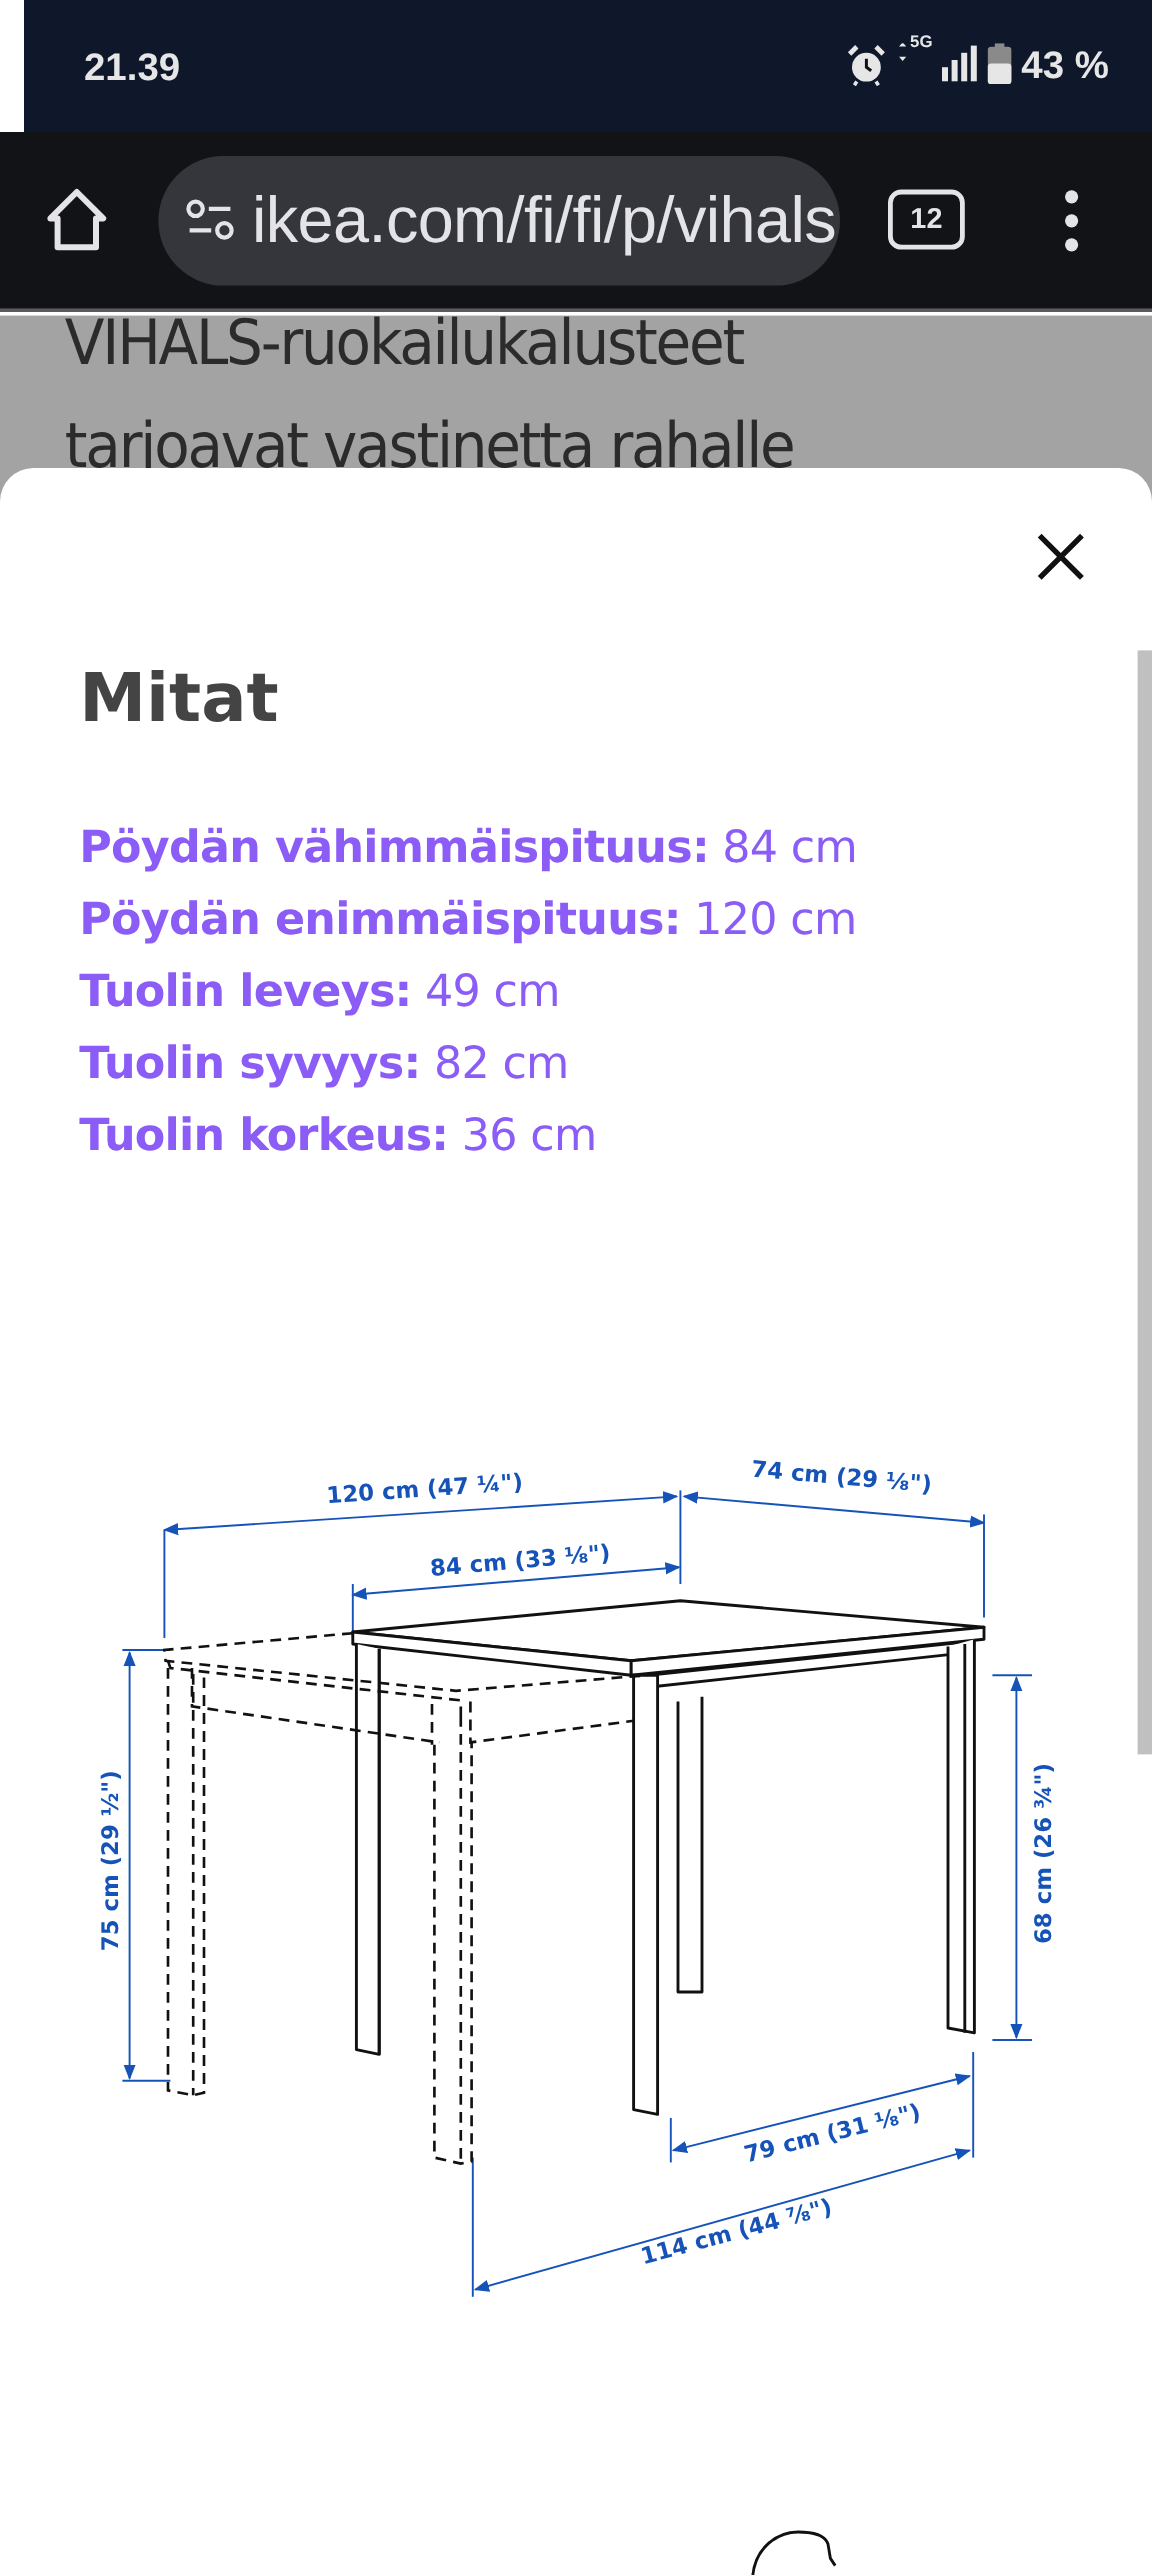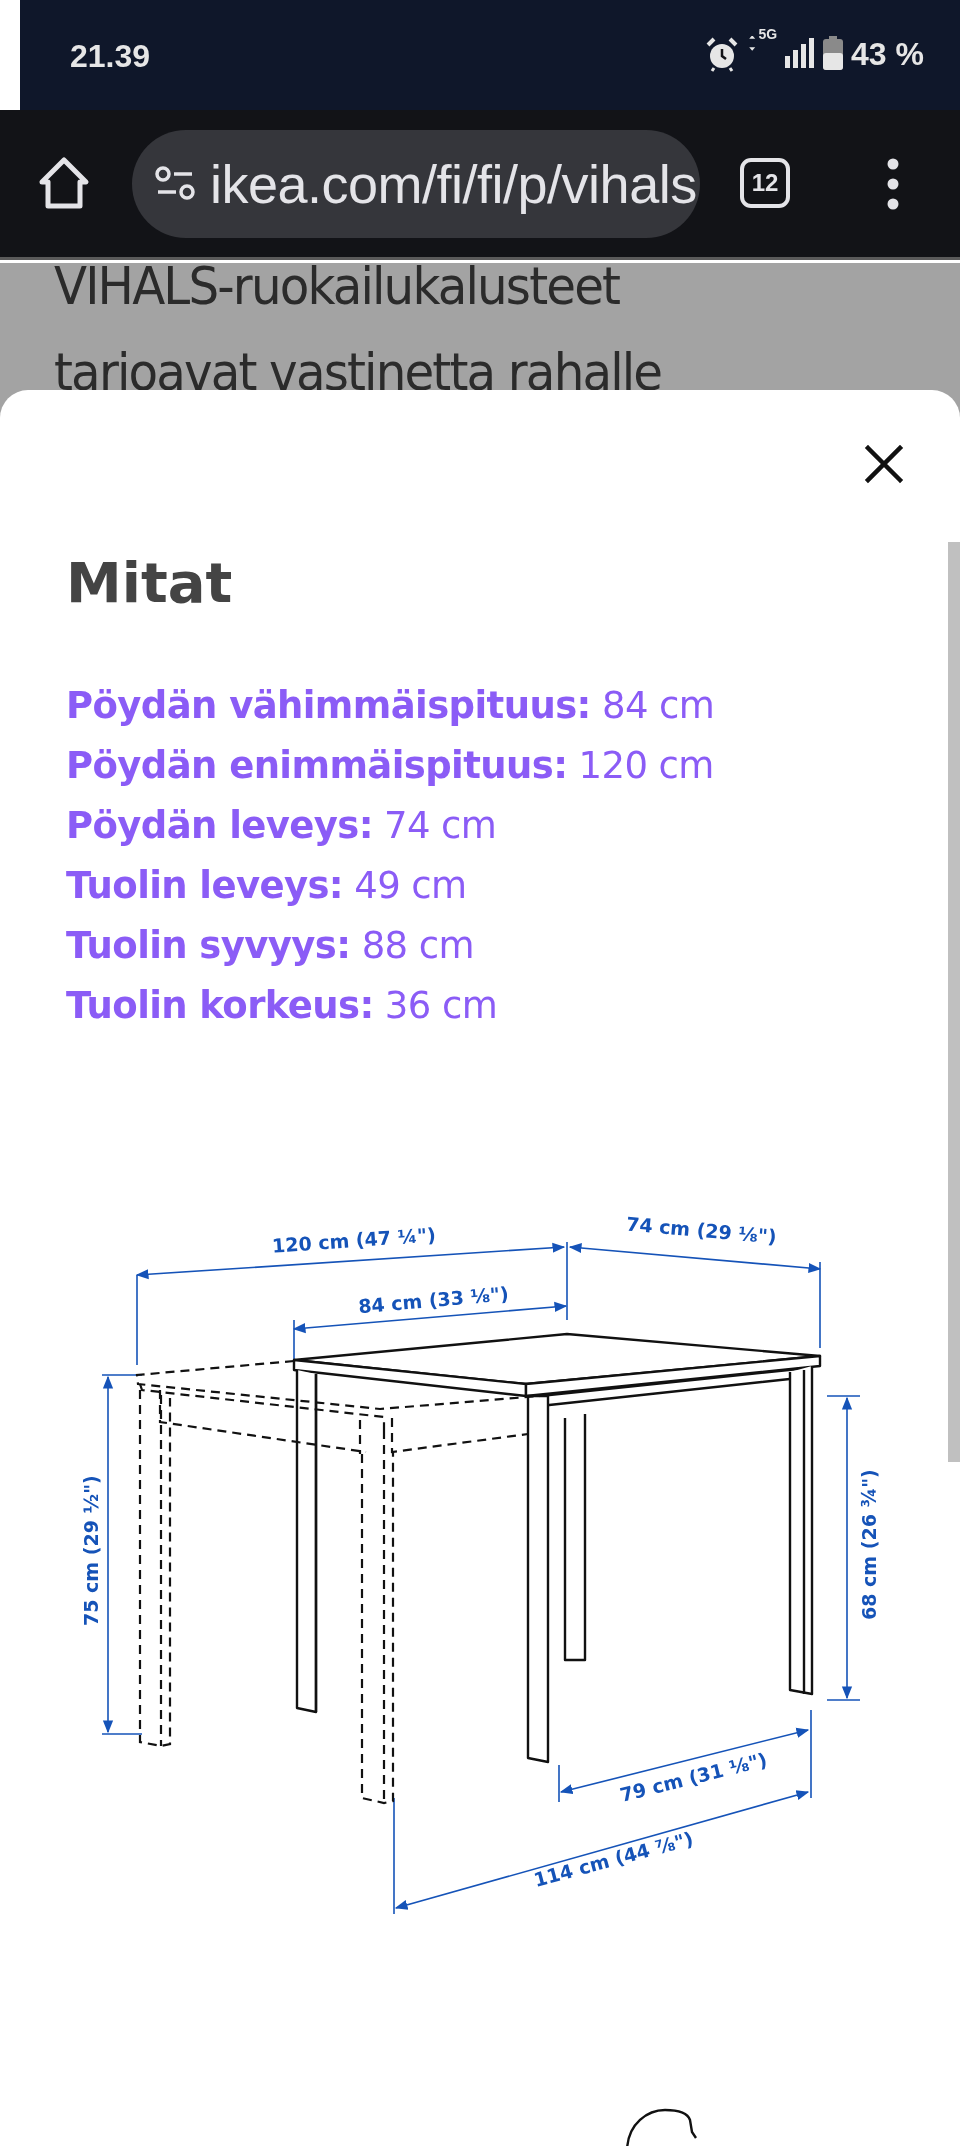--- a/index.html
+++ b/index.html
@@ -24,21 +24,21 @@
     background: #35363b; border-radius: 54px; overflow: hidden;
     display: flex; align-items: center;
   }
   .url-pill .tune-icon { margin-left: 22px; width: 42px; height: 40px; flex: none; }
   .url-text {
     margin-left: 14px; font-size: 54px; color: #e4e4e8; white-space: nowrap;
     letter-spacing: -0.5px;
     text-align: right;
   }
   .tabs-btn {
-    position: absolute; left: 740px; top: 48px; width: 50px; height: 50px;
+    position: absolute; left: 740px; top: 48px; width: 64px; height: 50px;
     border: 4px solid #e4e4e8; border-radius: 11px; color: #e4e4e8;
     font-size: 24px; font-weight: bold; display: flex; align-items: center; justify-content: center;
   }
   .menu-btn { position: absolute; left: 878px; top: 44px; width: 30px; height: 60px; }
 
   .page-bg {
     position: absolute; left: 0; top: 263px; width: 960px; height: 1883px;
     background: #a3a3a3; overflow: hidden;
   }
   .page-heading {
@@ -135,23 +135,22 @@
   <svg class="close-btn" viewBox="0 0 44 44">
     <path d="M6 6 L38 38 M38 6 L6 38" stroke="#111" stroke-width="4.5" stroke-linecap="square"></path>
   </svg>
   <div class="scrollbar"></div>
 
   <div class="sheet-title">Mitat</div>
 
   <div class="dims-list">
     <div class="dim-row"><span class="lbl">Pöydän vähimmäispituus:</span> <span>84 cm</span></div>
     <div class="dim-row"><span class="lbl">Pöydän enimmäispituus:</span> <span>120 cm</span></div>
-    <div class="dim-row"><span class="lbl">Pöydän leveys:</span> <span>74 cm</span></div>
     <div class="dim-row"><span class="lbl">Tuolin leveys:</span> <span>49 cm</span></div>
-    <div class="dim-row"><span class="lbl">Tuolin syvyys:</span> <span>88 cm</span></div>
+    <div class="dim-row"><span class="lbl">Tuolin syvyys:</span> <span>82 cm</span></div>
     <div class="dim-row"><span class="lbl">Tuolin korkeus:</span> <span>36 cm</span></div>
   </div>
 
   <svg class="drawing" viewBox="0 800 960 960">
     <defs>
       <marker id="arr" viewBox="0 0 10 10" refX="9" refY="5" markerWidth="8" markerHeight="8" orient="auto-start-reverse">
         <path d="M0 1 L10 5 L0 9 Z" fill="#1553b8"></path>
       </marker>
     </defs>
 

